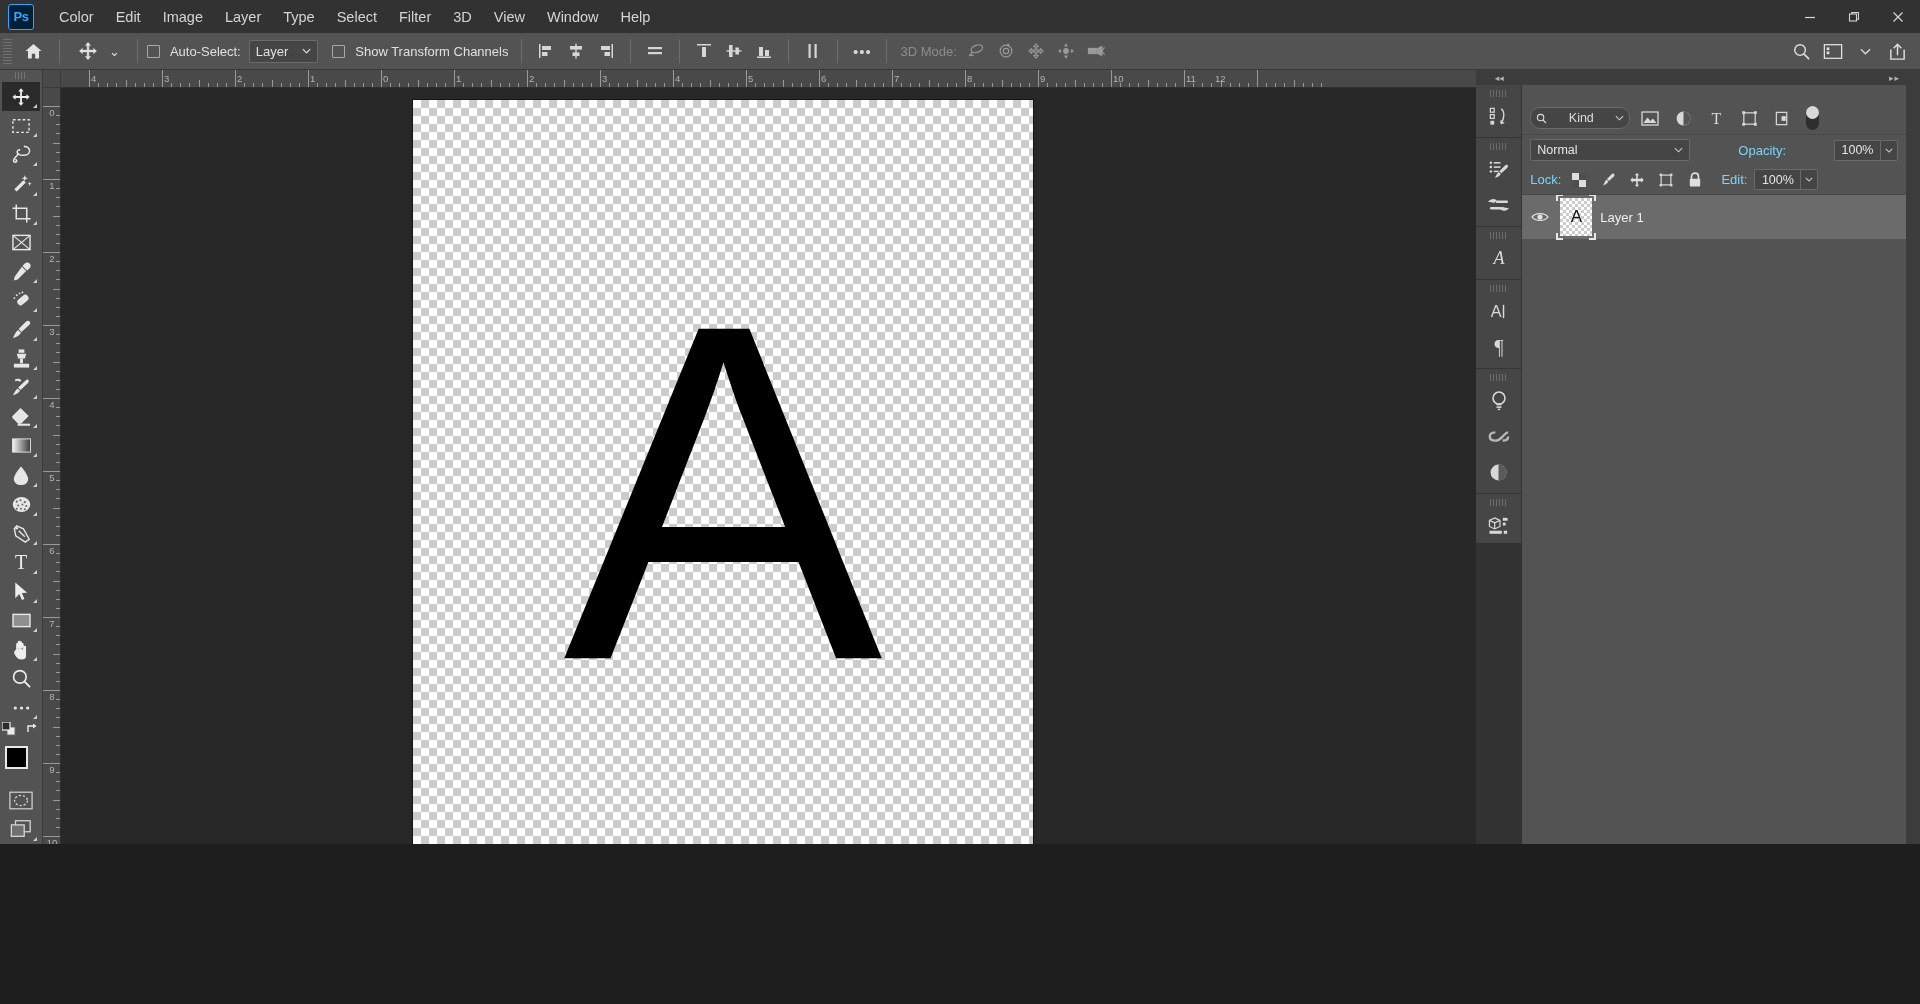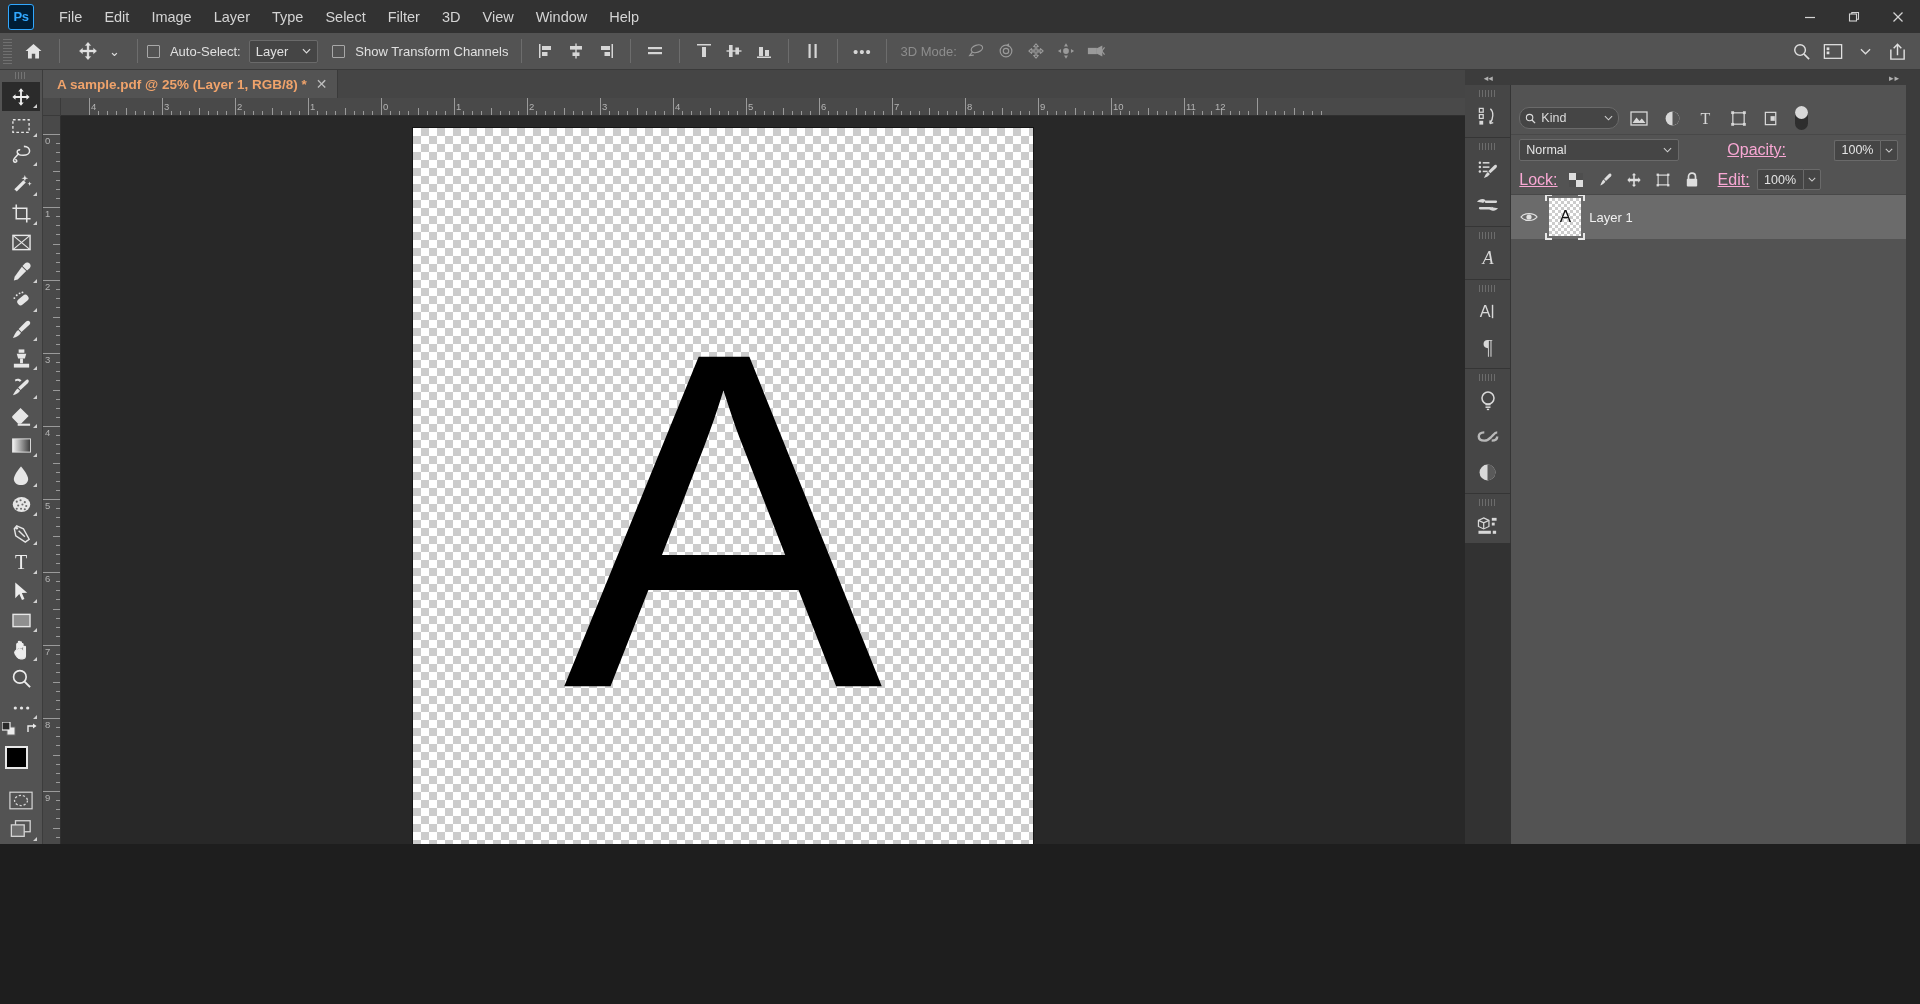--- a/index.html
+++ b/index.html
@@ -3,21 +3,21 @@
 <meta charset="utf-8">
 <style>
   * { box-sizing: border-box; margin: 0; padding: 0; }
   html, body {
     width: 1920px; height: 1004px;
     background: #1e1e1e;
     font-family: "Liberation Sans", sans-serif;
     overflow: hidden;
     -webkit-font-smoothing: antialiased;
   }
-  .app { position: relative; width: 1920px; height: 844px; display: flex; flex-direction: column; }
+  .app { position: relative; width: 1920px; height: 844px; display: flex; flex-direction: column; text-align: center; }
 
   
   .menubar {
     height: 33px; background: #323232; display: flex; align-items: center;
     flex: 0 0 33px; position: relative;
   }
   .ps-logo {
     width: 26px; height: 26px; margin-left: 8px; margin-right: 14px;
     border: 1px solid #31a8ff; border-radius: 3px; background: #001e36;
     color: #31a8ff; font-size: 13px; font-weight: bold; letter-spacing: -0.5px;
@@ -167,21 +167,21 @@
   }
   .num-field {
     height: 21px; min-width: 46px; background: #454545; border: 1px solid #6a6a6a; border-right: none;
     border-radius: 2px 0 0 2px; display: flex; align-items: center; justify-content: center;
     color: #e4e4e4; font-size: 12.5px; padding: 0 5px;
   }
   .num-stepper {
     height: 21px; width: 18px; background: #454545; border: 1px solid #6a6a6a;
     border-radius: 0 2px 2px 0; display: flex; align-items: center; justify-content: center; color: #cfcfcf;
   }
-  .small-label { color: #f9a8d4; font-size: 16px; white-space: nowrap; text-decoration: underline; }
+  .small-label { color: #7dd3fc; font-size: 13px; white-space: nowrap; }
   .lock-row { height: 30px; border-bottom: 1px solid #484848; }
   .lock-ico { width: 22px; height: 22px; display: flex; align-items: center; justify-content: center; color: #dedede; }
 
   .layer-list { flex: 1; overflow: hidden; background: #535353; }
   .layer-item { height: 44px; display: flex; align-items: center; background: #6b6b6b; padding-left: 6px; gap: 8px; }
   .eye-cell { width: 24px; display: flex; align-items: center; justify-content: center; color: #e2e2e2; }
   .thumb {
     width: 32px; height: 38px; position: relative;
     background-color: #ffffff;
     background-image:
@@ -201,21 +201,21 @@
 
   .right-edge-strip { width: 14px; flex: 0 0 14px; background: #3c3c3c; display:flex; flex-direction:column; align-items:center; padding-top:4px; }
 </style>
 </head>
 <body>
 
 <div class="app">
 
   <div class="menubar">
     <div class="ps-logo">Ps</div>
-    <div class="menu-item">File</div>
+    <div class="menu-item">Color</div>
     <div class="menu-item">Edit</div>
     <div class="menu-item">Image</div>
     <div class="menu-item">Layer</div>
     <div class="menu-item">Type</div>
     <div class="menu-item">Select</div>
     <div class="menu-item">Filter</div>
     <div class="menu-item">3D</div>
     <div class="menu-item">View</div>
     <div class="menu-item">Window</div>
     <div class="menu-item">Help</div>
@@ -638,26 +638,20 @@
         <svg width="22" height="20" viewBox="0 0 24 21">
           <rect x="6" y="1.5" width="16" height="12" fill="none" stroke="#d6d6d6" stroke-width="1.4"></rect>
           <rect x="1.5" y="6" width="14" height="12.5" fill="#6f6f6f" stroke="#d6d6d6" stroke-width="1.4"></rect>
         </svg>
         <i class="corner"></i>
       </div>
     </div>
 
     <div class="docarea">
 
-      <div class="tabstrip">
-        <div class="doctab">
-          <span class="title">A sample.pdf @ 25% (Layer 1, RGB/8) *</span>
-          <span class="x">✕</span>
-        </div>
-      </div>
 
       <div class="ruler-row">
         <div class="corner-box"></div>
         <div class="hruler" id="hruler">
             <div class="rlab" style="left: 30px; top: 3px;">4</div>
             <div class="rk" style="left: 28px; top: 0px; width: 1px; height: 18px;"></div>
             <div class="rk" style="left: 37.125px; top: 13px; width: 1px; height: 5px;"></div>
             <div class="rk" style="left: 46.25px; top: 13px; width: 1px; height: 5px;"></div>
             <div class="rk" style="left: 55.375px; top: 13px; width: 1px; height: 5px;"></div>
             <div class="rk" style="left: 64.5px; top: 10px; width: 1px; height: 8px;"></div>

